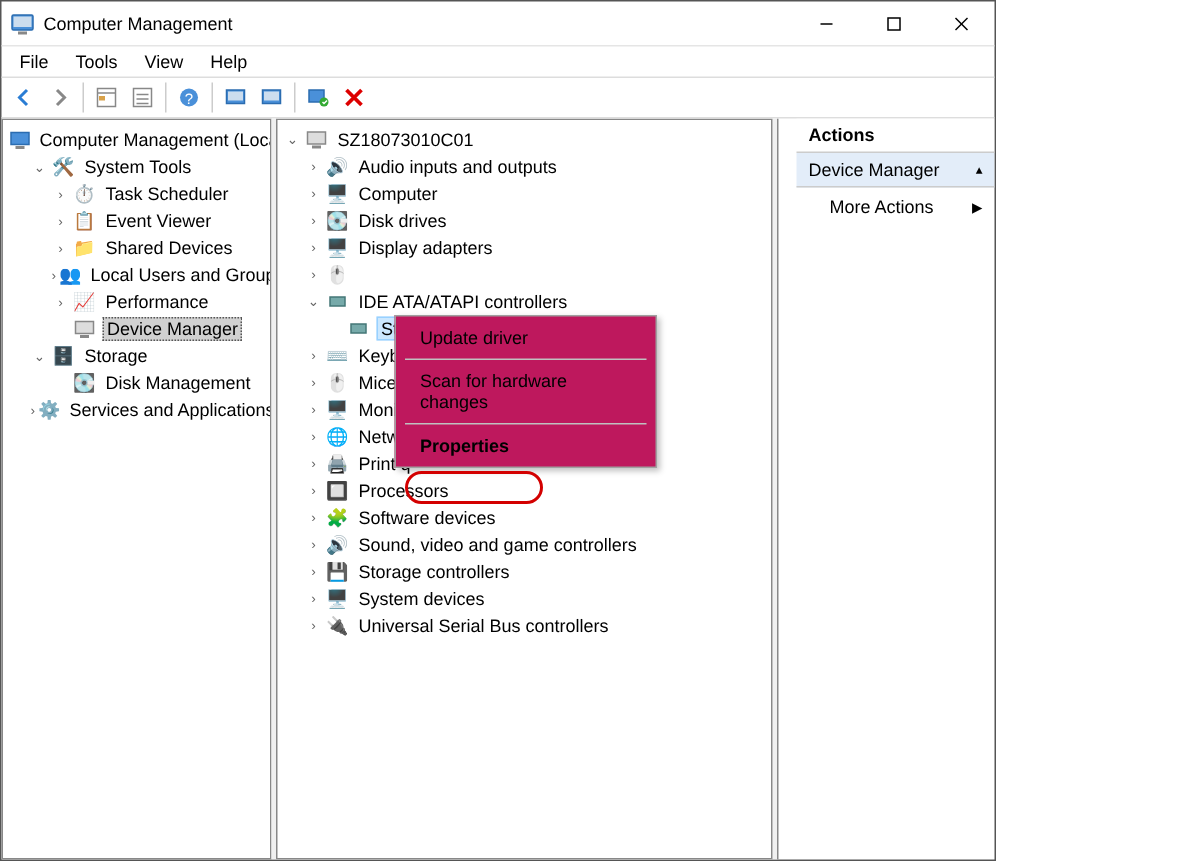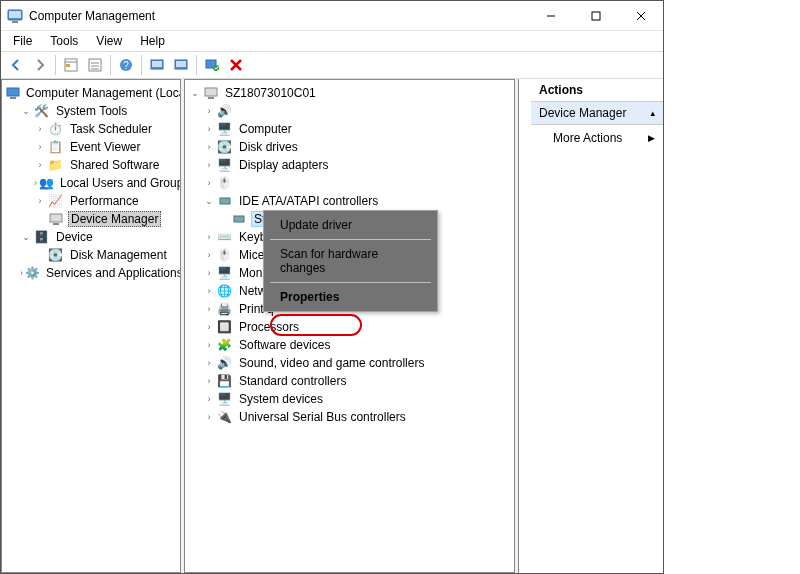--- a/index.html
+++ b/index.html
@@ -117,21 +117,21 @@
   }
   .tree-label { padding: 0 2px; }
   
   .i0{padding-left:2px}.i1{padding-left:16px}.i2{padding-left:30px}
   
   .ctx-menu {
     position: absolute;
     top: 176px;
     left: 80px;
     width: 175px;
-    background: #737373;
+    background: #be185d;
     border: 1px solid #a0a0a0;
     box-shadow: 2px 2px 4px rgba(0,0,0,.25);
     z-index: 20;
     padding: 2px;
   }
   .ctx-item {
     padding: 5px 14px;
     font-size: 12px;
   }
   .ctx-sep { height: 1px; background: #c0c0c0; margin: 2px 4px; }
@@ -293,21 +293,21 @@
           <span class="tree-label">Task Scheduler</span>
         </div>
         <div class="tree-row i2">
           <span class="tree-exp">›</span>
           <span class="tree-icon">📋</span>
           <span class="tree-label">Event Viewer</span>
         </div>
         <div class="tree-row i2">
           <span class="tree-exp">›</span>
           <span class="tree-icon">📁</span>
-          <span class="tree-label">Shared Software</span>
+          <span class="tree-label">Shared Devices</span>
         </div>
         <div class="tree-row i2">
           <span class="tree-exp">›</span>
           <span class="tree-icon">👥</span>
           <span class="tree-label">Local Users and Groups</span>
         </div>
         <div class="tree-row i2">
           <span class="tree-exp">›</span>
           <span class="tree-icon">📈</span>
           <span class="tree-label">Performance</span>
@@ -318,21 +318,21 @@
               <svg width="14" height="14">
                 <rect x="1" y="2" width="12" height="8" fill="#ddd" stroke="#888"></rect>
                 <rect x="4" y="11" width="6" height="2" fill="#888"></rect>
               </svg>
             </span>
           <span class="tree-label">Device Manager</span>
         </div>
         <div class="tree-row i1">
           <span class="tree-exp">⌄</span>
           <span class="tree-icon">🗄️</span>
-          <span class="tree-label">Device</span>
+          <span class="tree-label">Storage</span>
         </div>
         <div class="tree-row i2">
           <span class="tree-exp"></span>
           <span class="tree-icon">💽</span>
           <span class="tree-label">Disk Management</span>
         </div>
         <div class="tree-row i1">
           <span class="tree-exp">›</span>
           <span class="tree-icon">⚙️</span>
           <span class="tree-label">Services and Applications</span>
@@ -350,20 +350,21 @@
               <svg width="14" height="14">
                 <rect x="1" y="2" width="12" height="8" fill="#ddd" stroke="#888"></rect>
                 <rect x="4" y="11" width="6" height="2" fill="#888"></rect>
               </svg>
             </span>
           <span class="tree-label">SZ18073010C01</span>
         </div>
         <div class="tree-row i1">
           <span class="tree-exp">›</span>
           <span class="tree-icon">🔊</span>
+          <span class="tree-label">Audio inputs and outputs</span>
         </div>
         <div class="tree-row i1">
           <span class="tree-exp">›</span>
           <span class="tree-icon">🖥️</span>
           <span class="tree-label">Computer</span>
         </div>
         <div class="tree-row i1">
           <span class="tree-exp">›</span>
           <span class="tree-icon">💽</span>
           <span class="tree-label">Disk drives</span>
@@ -431,21 +432,21 @@
           <span class="tree-label">Software devices</span>
         </div>
         <div class="tree-row i1">
           <span class="tree-exp">›</span>
           <span class="tree-icon">🔊</span>
           <span class="tree-label">Sound, video and game controllers</span>
         </div>
         <div class="tree-row i1">
           <span class="tree-exp">›</span>
           <span class="tree-icon">💾</span>
-          <span class="tree-label">Standard controllers</span>
+          <span class="tree-label">Storage controllers</span>
         </div>
         <div class="tree-row i1">
           <span class="tree-exp">›</span>
           <span class="tree-icon">🖥️</span>
           <span class="tree-label">System devices</span>
         </div>
         <div class="tree-row i1">
           <span class="tree-exp">›</span>
           <span class="tree-icon">🔌</span>
           <span class="tree-label">Universal Serial Bus controllers</span>

